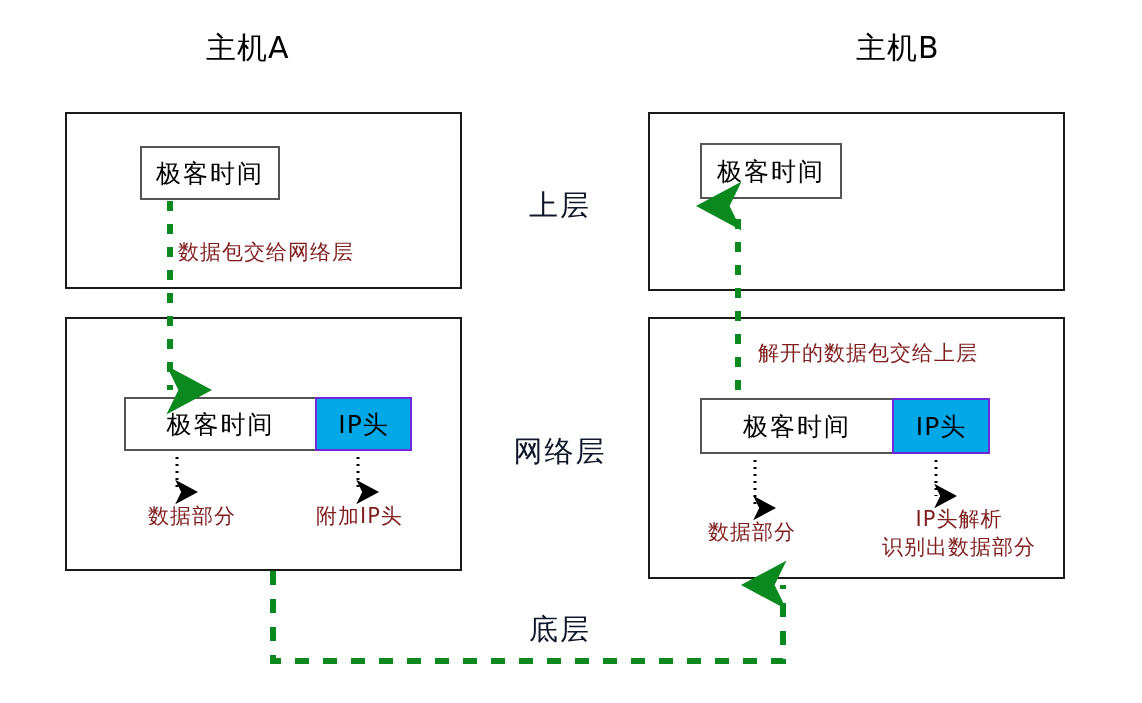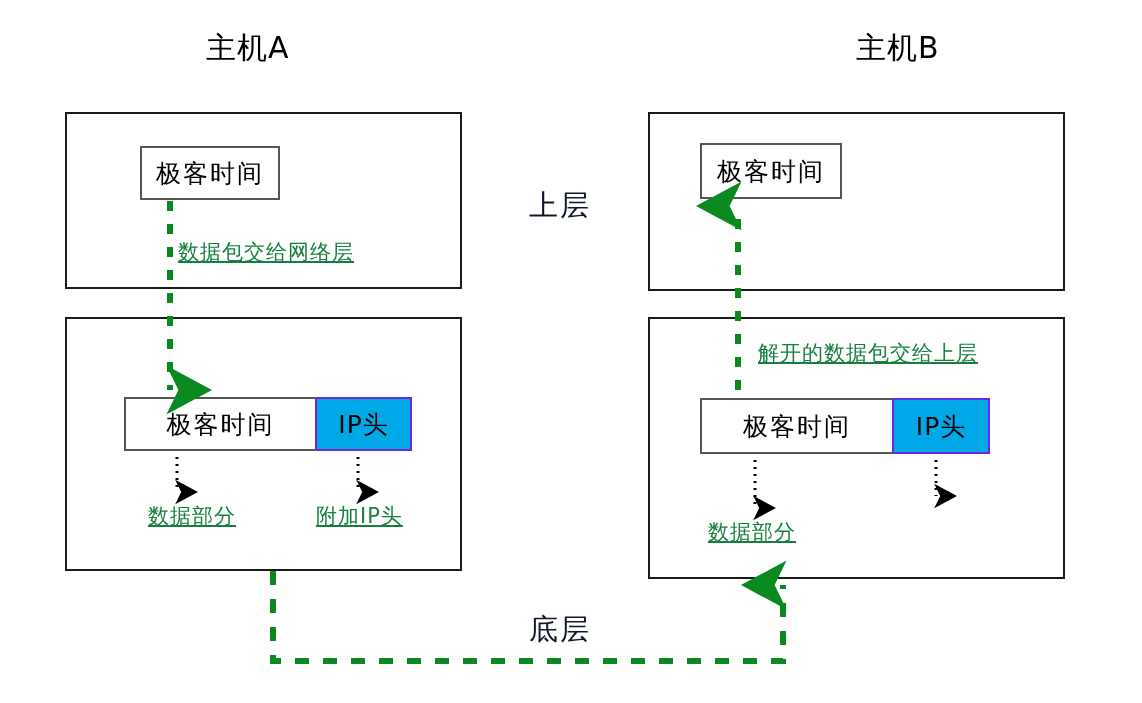--- a/index.html
+++ b/index.html
@@ -101,26 +101,25 @@
     justify-content: center;
     font-size: 25px;
     color: #000000;
     letter-spacing: 1px;
     box-sizing: border-box;
     white-space: nowrap;
   }
 
   .red-note {
     position: absolute;
-    color: #15803d;
+    color: #7f1d1d;
     font-size: 21px;
     letter-spacing: 1px;
     white-space: nowrap;
     line-height: 1.35;
-    text-decoration: underline;
   }
   #note-send-to-network { left: 178px; top: 238px; }
   #note-data-part-left  { left: 148px; top: 502px; }
   #note-add-ip-header   { left: 306px; top: 502px; margin-left: 10px; }
   #note-unpack-to-upper { left: 758px; top: 339px; }
   #note-data-part-right { left: 708px; top: 518px; }
   #note-ip-parse        { left: 882px; top: 505px; text-align: center; }
 
   .svg-layer {
     position: absolute;
@@ -138,40 +137,45 @@
 
   <div class="host-title" id="title-host-a">主机A</div>
   <div class="host-title" id="title-host-b">主机B</div>
 
   <div class="layer-box" id="box-upper-left"></div>
   <div class="layer-box" id="box-upper-right"></div>
   <div class="layer-box" id="box-network-left"></div>
   <div class="layer-box" id="box-network-right"></div>
 
   <div class="center-label" id="label-upper">上层</div>
+  <div class="center-label" id="label-network">网络层</div>
   <div class="center-label" id="label-bottom">底层</div>
 
   <div class="app-box" id="app-box-left">极客时间</div>
   <div class="app-box" id="app-box-right">极客时间</div>
 
   <div class="packet" id="packet-left">
     <div class="packet-data">极客时间</div>
     <div class="packet-header">IP头</div>
   </div>
 
   <div class="packet" id="packet-right">
     <div class="packet-data">极客时间</div>
     <div class="packet-header">IP头</div>
   </div>
 
   <div class="red-note" id="note-send-to-network">数据包交给网络层</div>
   <div class="red-note" id="note-data-part-left">数据部分</div>
   <div class="red-note" id="note-add-ip-header">附加IP头</div>
   <div class="red-note" id="note-unpack-to-upper">解开的数据包交给上层</div>
   <div class="red-note" id="note-data-part-right">数据部分</div>
+  <div class="red-note" id="note-ip-parse">
+    <div>IP头解析</div>
+    <div>识别出数据部分</div>
+  </div>
 
   <svg class="svg-layer" viewBox="0 0 1142 703">
     <defs>
       <marker id="green-arrow" markerWidth="9" markerHeight="9" refX="4.5" refY="7.6" orient="auto-start-reverse" markerUnits="strokeWidth">
         <path d="M 4.5 0.6 L 8.6 8.2 L 4.5 6.2 L 0.4 8.2 Z" fill="#0a8a1e"></path>
       </marker>
       <marker id="black-arrow" markerWidth="9" markerHeight="9" refX="4.5" refY="7.6" orient="auto-start-reverse" markerUnits="strokeWidth">
         <path d="M 4.5 0.6 L 8.6 8.2 L 4.5 6.2 L 0.4 8.2 Z" fill="#000000"></path>
       </marker>
     </defs>

